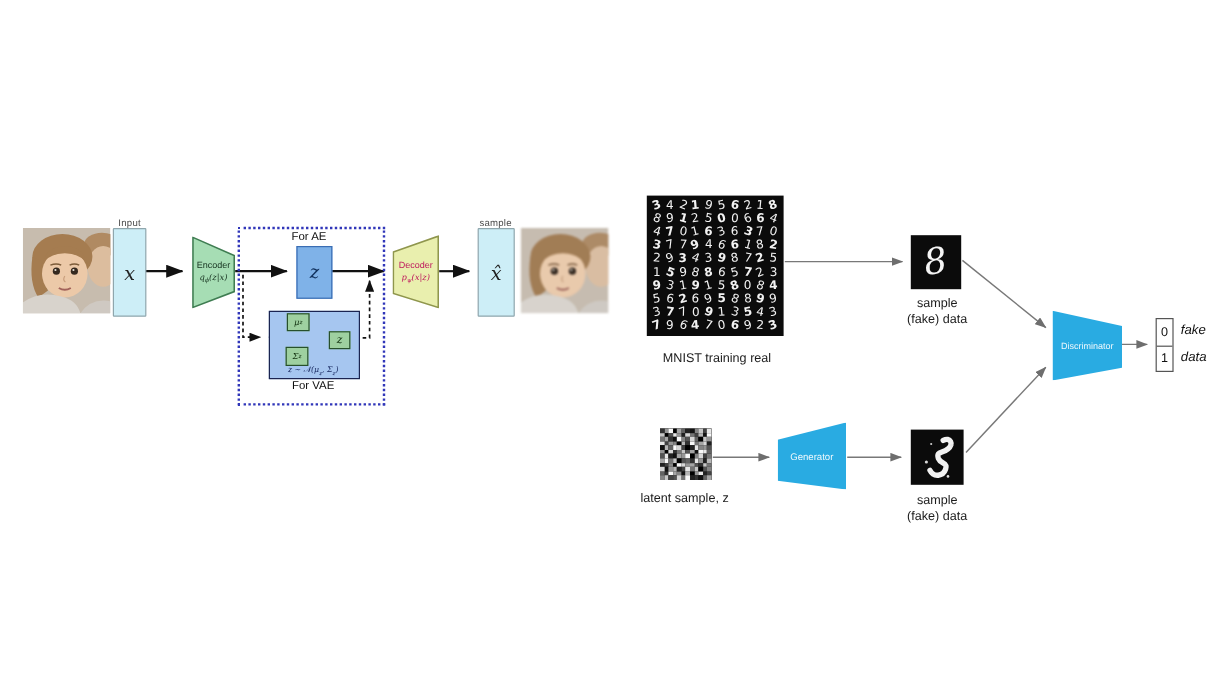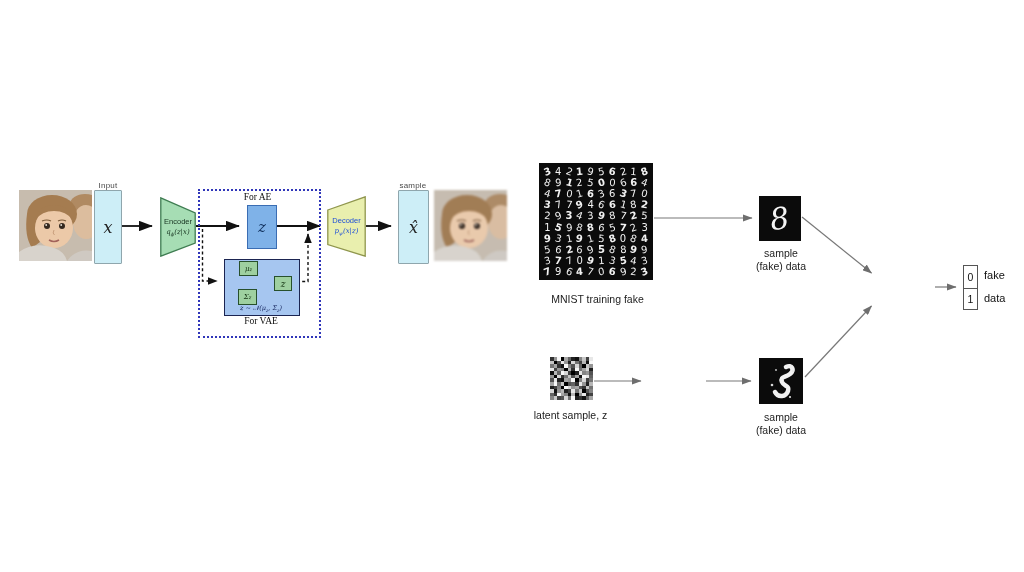--- a/index.html
+++ b/index.html
@@ -2,21 +2,21 @@
 <html><head>
 <meta charset="utf-8">
 <style>
   html,body{margin:0;padding:0;background:#ffffff;}
   .canvas{position:relative;width:1024px;height:572px;background:#ffffff;overflow:hidden;
           font-family:"Liberation Sans",sans-serif;}
   .abs{position:absolute;}
   svg.wires{position:absolute;left:0;top:0;pointer-events:none;}
   .lbl{position:absolute;color:#2e2e2e;text-align:center;}
   .small-lbl{font-size:8px;color:#4a4a4a;letter-spacing:.2px;}
-  .group-lbl{font-size:9.5px;color:#0e0e0e;font-family:Liberation Serif, serif;}
+  .group-lbl{font-size:9.5px;color:#0e0e0e;}
   .caption{font-size:10.5px;color:#1c1c1c;line-height:13px;}
   .io-rect{position:absolute;background:#cdeef7;border:1px solid #8fa6ad;border-radius:1px;
            display:flex;align-items:center;justify-content:center;}
   .math{font-family:"DejaVu Serif",serif;font-style:italic;color:#222;}
   .z-rect{position:absolute;background:#7fb2e8;border:1.3px solid #3a6db3;
           display:flex;align-items:center;justify-content:center;}
   .dashed-box{position:absolute;border:2px dotted #3036b9;}
   .vae-box{position:absolute;background:#a6c6f0;border:1.6px solid #1b2451;}
   .green-chip{position:absolute;background:#9ed0a0;border:1px solid #27502c;
               display:flex;align-items:center;justify-content:center;
@@ -30,21 +30,21 @@
               width:100%;height:100%;padding:3px;box-sizing:border-box;}
   .mnist-grid span{display:flex;align-items:center;justify-content:center;color:#f2f2f2;
                    font-family:"DejaVu Sans",sans-serif;font-size:10px;}
   .noise-grid{display:grid;grid-template-columns:repeat(12,1fr);grid-template-rows:repeat(12,1fr);
               width:100%;height:100%;}
   .cyan-trap{position:absolute;background:#29abe2;display:flex;align-items:center;justify-content:center;
              color:rgba(255,255,255,.93);}
   .out-box{position:absolute;border:1px solid #555;background:#fff;box-sizing:border-box;}
   .out-cell{height:50%;display:flex;align-items:center;justify-content:center;font-size:10.5px;color:#111;box-sizing:border-box;}
   .out-cell+.out-cell{border-top:1px solid #555;}
-  .io-tag{font-size:11px;color:#111;position:absolute;}
+  .io-tag{font-style:italic;font-size:11px;color:#111;position:absolute;}
   .blurred{filter:blur(1.05px) saturate(.9);}
 </style>
 </head>
 <body>
 
 <div class="canvas">
 
   <svg width="0" height="0" style="position:absolute" aria-hidden="true">
     <defs>
       <g id="kid-face">
@@ -154,21 +154,21 @@
       <span>z</span>
     </div>
   <div class="lbl formula" style="left:224px;top:304px;width:74px;font-size:6.5px;color:#14245c"><span>z ∼ 𝒩(μ</span><sub>z</sub><span>, Σ</span><sub>z</sub><span>)</span></div>
 
   <div class="lbl group-lbl" style="left:224px;top:316px;width:74px">For VAE</div>
 
   <div class="abs" style="left:327px;top:196px;width:39px;height:61px">
     <svg width="39" height="61">
         <polygon points="0.8,14 38.2,0.8 38.2,60.2 0.8,48.5" fill="#e9efae" stroke="#8f964d" stroke-width="1.3"></polygon>
       </svg>
-    <div class="trap-label" style="color:#1d4ed8">
+    <div class="trap-label" style="color:#be185d">
       <div style="font-size:7.5px">Decoder</div>
       <div class="formula" style="font-size:7px;margin-top:2px"><span>p</span><sub>ψ</sub><span>(x|z)</span></div>
     </div>
   </div>
 
   <div class="lbl small-lbl" style="left:396px;top:181px;width:34px">sample</div>
 
   <div class="io-rect" style="left:398px;top:190px;width:29px;height:72px">
     <span class="math" style="font-size:16px">x̂</span>
   </div>
@@ -274,21 +274,21 @@
         <span style="transform: rotate(20deg); font-weight: 400;">6</span>
         <span style="transform: rotate(-5deg); font-weight: 700;">4</span>
         <span style="transform: rotate(15deg); font-weight: 400;">7</span>
         <span style="transform: rotate(-10deg); font-weight: 400;">0</span>
         <span style="transform: rotate(10deg); font-weight: 700;">6</span>
         <span style="transform: rotate(-15deg); font-weight: 400;">9</span>
         <span style="transform: rotate(5deg); font-weight: 400;">2</span>
         <span style="transform: rotate(-20deg); font-weight: 700;">3</span>
       </div>
   </div>
-  <div class="lbl caption" style="left:540px;top:293px;width:115px">MNIST training fake</div>
+  <div class="lbl caption" style="left:540px;top:293px;width:115px">MNIST training real</div>
 
   <div class="black-box" style="left:759px;top:196px;width:42px;height:45px">
     <span style="font-family:'DejaVu Serif',serif;font-style:italic;font-size:30px;color:#f5f5f5;transform:rotate(-8deg)">8</span>
   </div>
   <div class="lbl caption" style="left:736px;top:247px;width:90px">
     <div>sample</div>
       <div>(fake) data</div>
   </div>
 
   <div class="black-box" style="left:550px;top:357px;width:43px;height:43px">
@@ -434,35 +434,43 @@
         <div style="background: rgb(248, 248, 248);"></div>
         <div style="background: rgb(33, 33, 33);"></div>
         <div style="background: rgb(50, 50, 50);"></div>
         <div style="background: rgb(17, 17, 17);"></div>
         <div style="background: rgb(99, 99, 99);"></div>
         <div style="background: rgb(165, 165, 165);"></div>
       </div>
   </div>
   <div class="lbl caption" style="left:523px;top:409px;width:95px">latent sample, z</div>
 
+  <div class="cyan-trap" style="left:648px;top:352px;width:57px;height:56px;font-size:8px;
+       clip-path:polygon(0 26%,100% 0,100% 100%,0 87%)">
+    <span>Generator</span>
+  </div>
 
   <div class="black-box" style="left:759px;top:358px;width:44px;height:46px">
     <svg width="44" height="46">
       <path d="M27,9 C33,6 36,12 31,16 C26,20 21,18 23,24 C25,29 31,27 29,33 C27,39 19,40 16,34" stroke="#f2f2f2" stroke-width="4.5" fill="none" stroke-linecap="round"></path>
       <circle cx="34" cy="13" r="1.2" fill="#e8e8e8"></circle>
       <circle cx="13" cy="27" r="1.3" fill="#d8d8d8"></circle>
       <circle cx="31" cy="39" r="1.1" fill="#e0e0e0"></circle>
       <circle cx="17" cy="12" r="0.9" fill="#cfcfcf"></circle>
     </svg>
   </div>
   <div class="lbl caption" style="left:736px;top:411px;width:90px">
     <div>sample</div>
       <div>(fake) data</div>
   </div>
 
+  <div class="cyan-trap" style="left:877px;top:259px;width:58px;height:58px;font-size:7.5px;
+       clip-path:polygon(0 0,100% 22%,100% 82%,0 100%)">
+    <span>Discriminator</span>
+  </div>
 
   <div class="out-box" style="left:963px;top:265px;width:15px;height:45px">
     <div class="out-cell">0</div>
     <div class="out-cell">1</div>
   </div>
   <div class="io-tag" style="left:984px;top:269px">fake</div>
   <div class="io-tag" style="left:984px;top:292px">data</div>
 
 </div>
 

